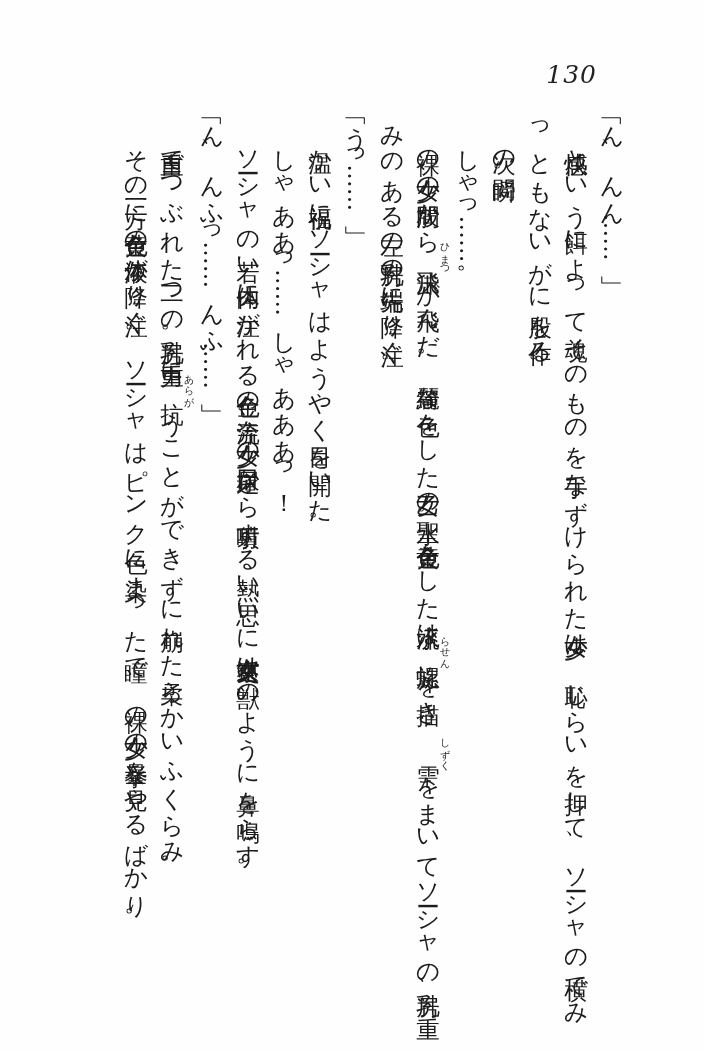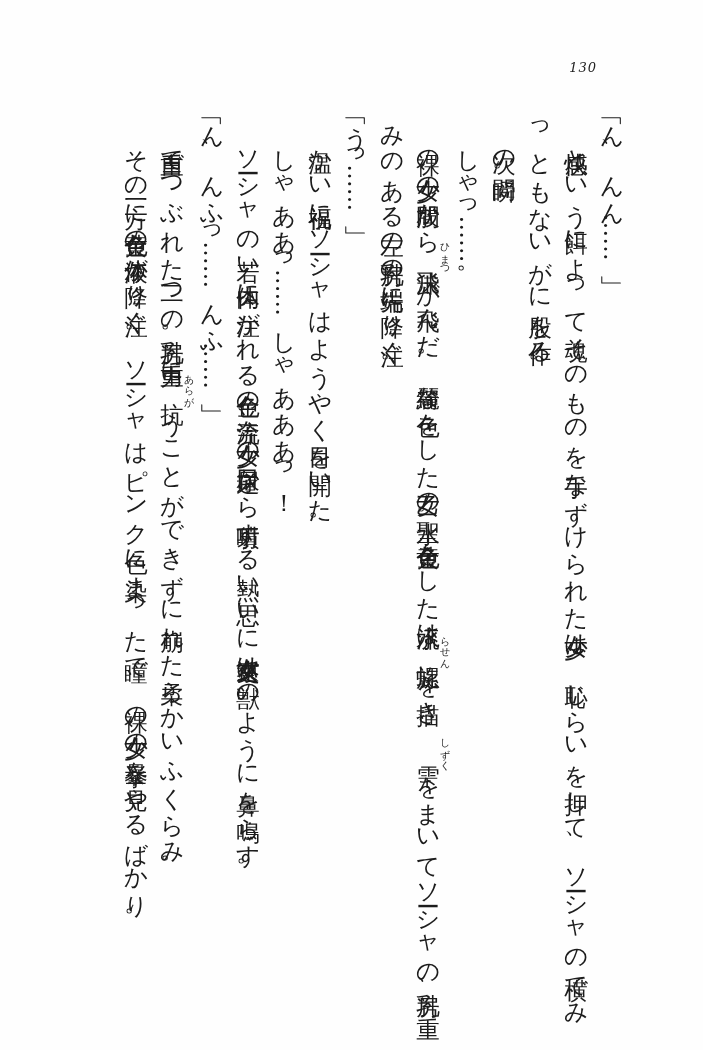--- a/index.html
+++ b/index.html
@@ -16,21 +16,21 @@
     font-family: "DejaVu Serif", "Liberation Serif", serif;
   }
   .page {
     position: absolute;
     inset: 0;
   }
   .page-number {
     position: absolute;
     top: 60px;
     right: 106px;
-    font-size: 13px;
+    font-size: 25px;
     font-style: italic;
     letter-spacing: 1px;
     color: #222;
   }
   .text-body {
     position: absolute;
     top: 110px;
     right: 73px;
     height: 906px;
     writing-mode: vertical-rl;

